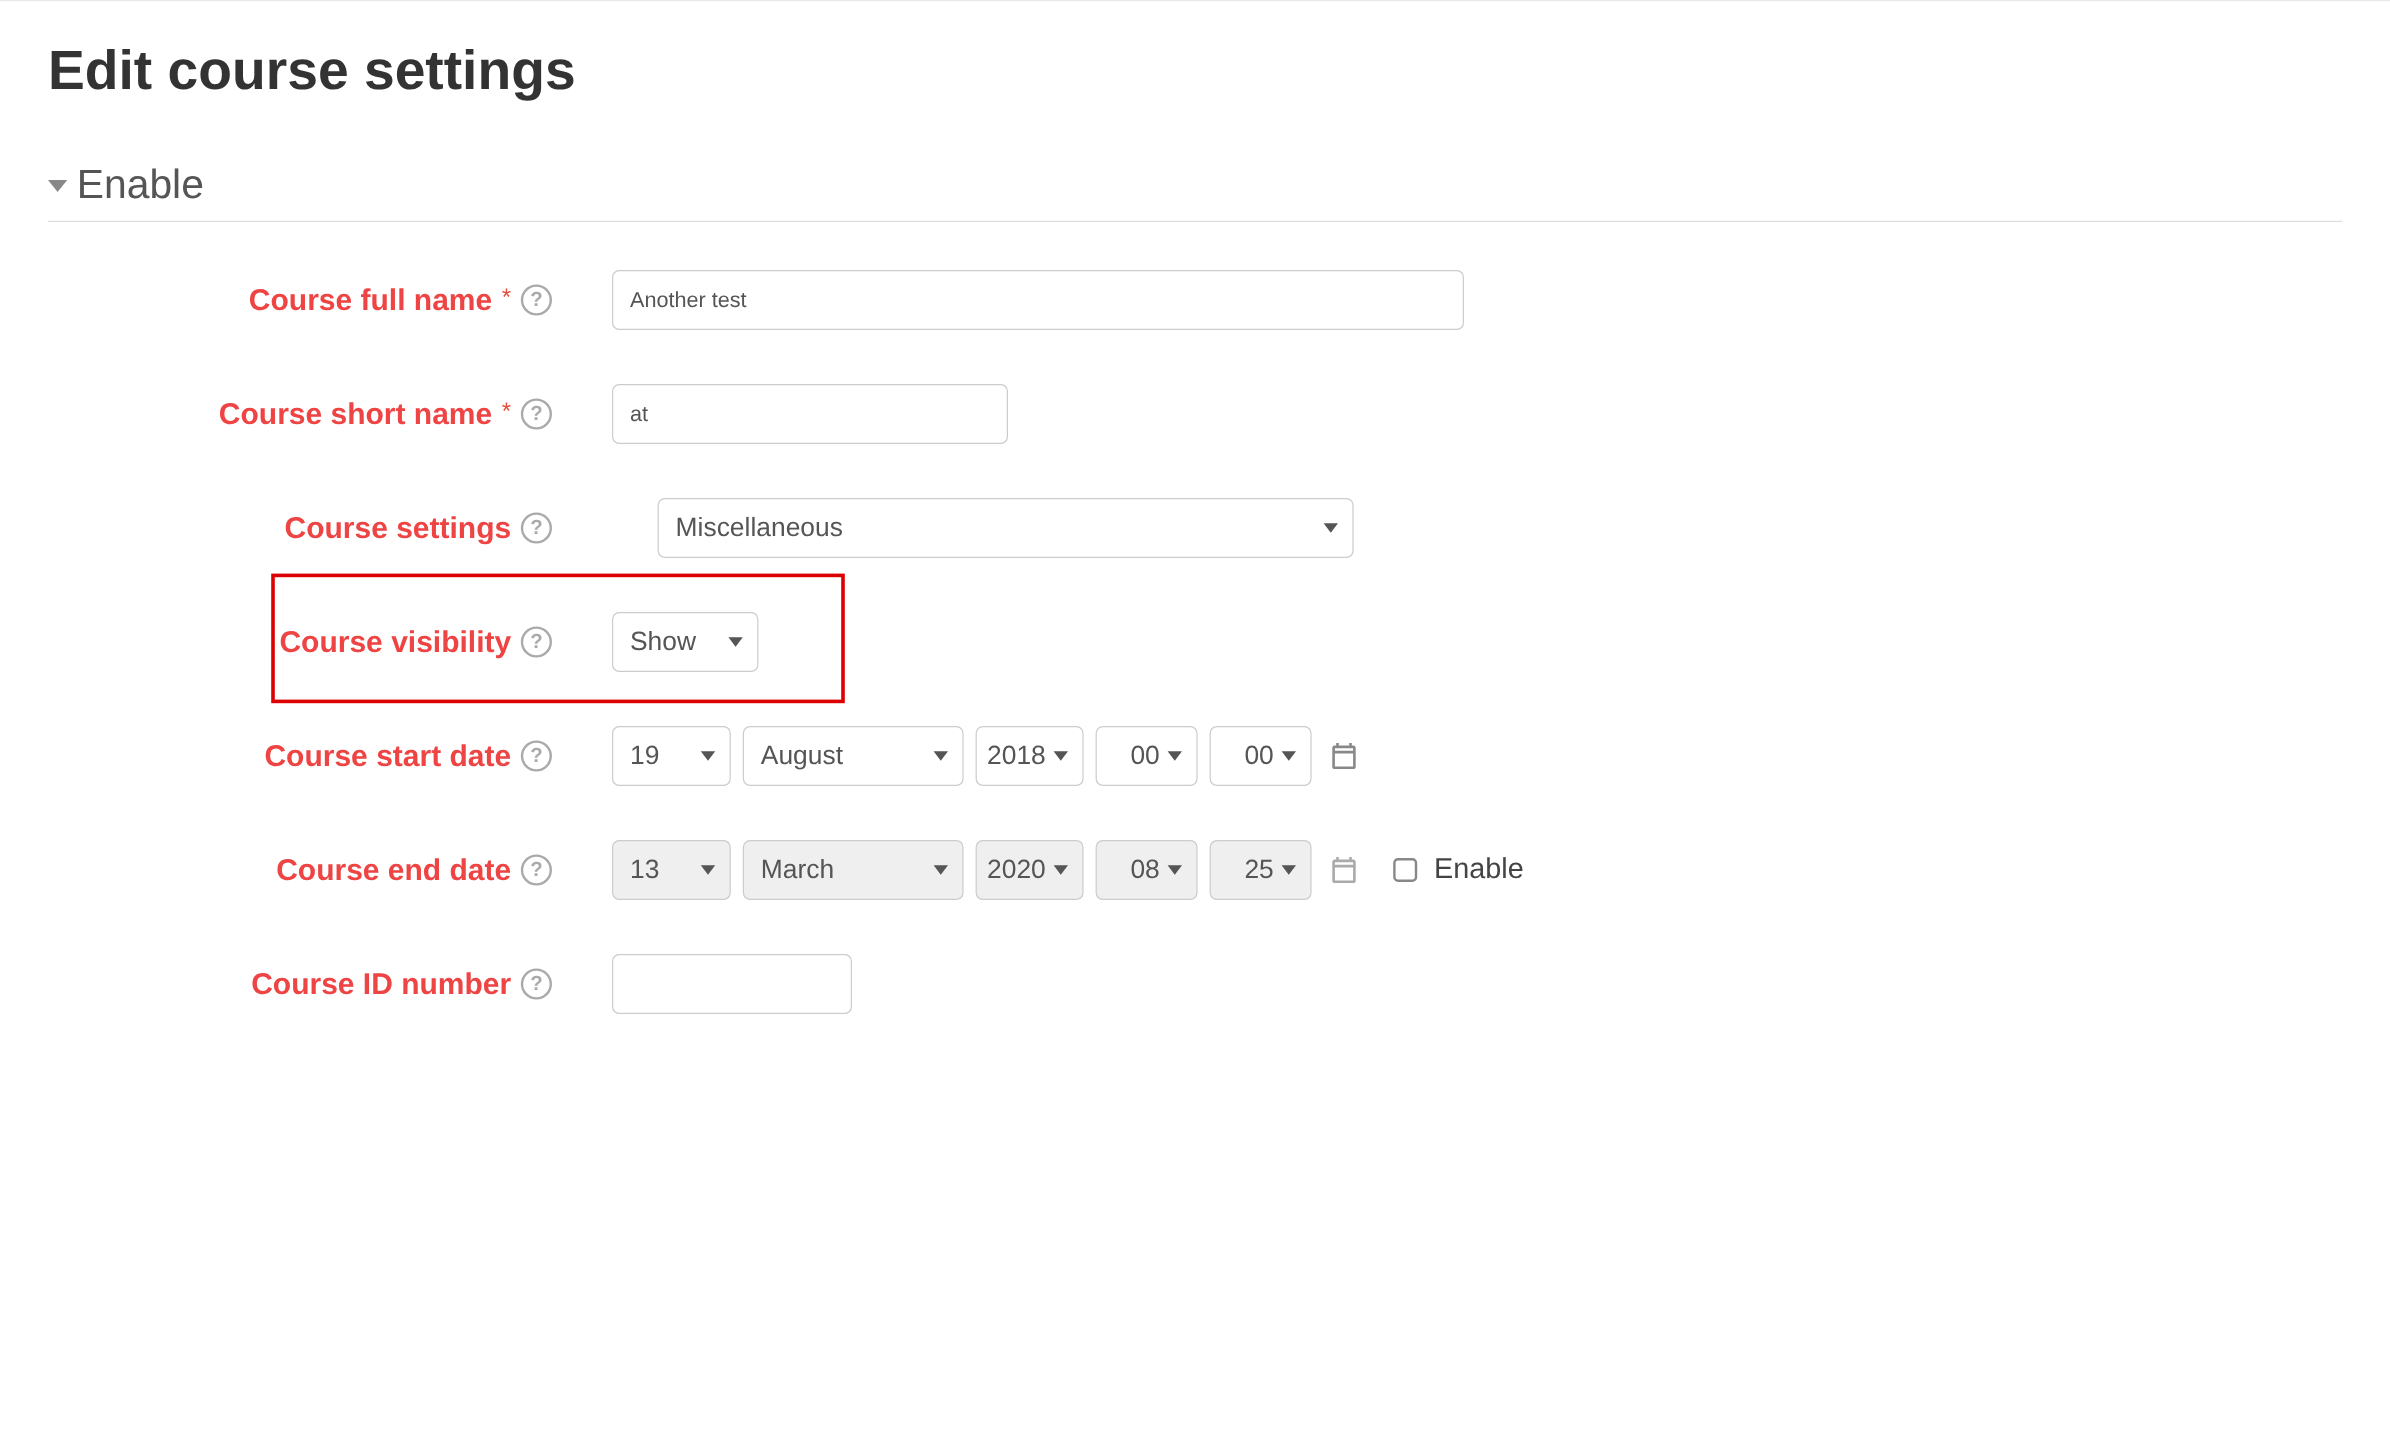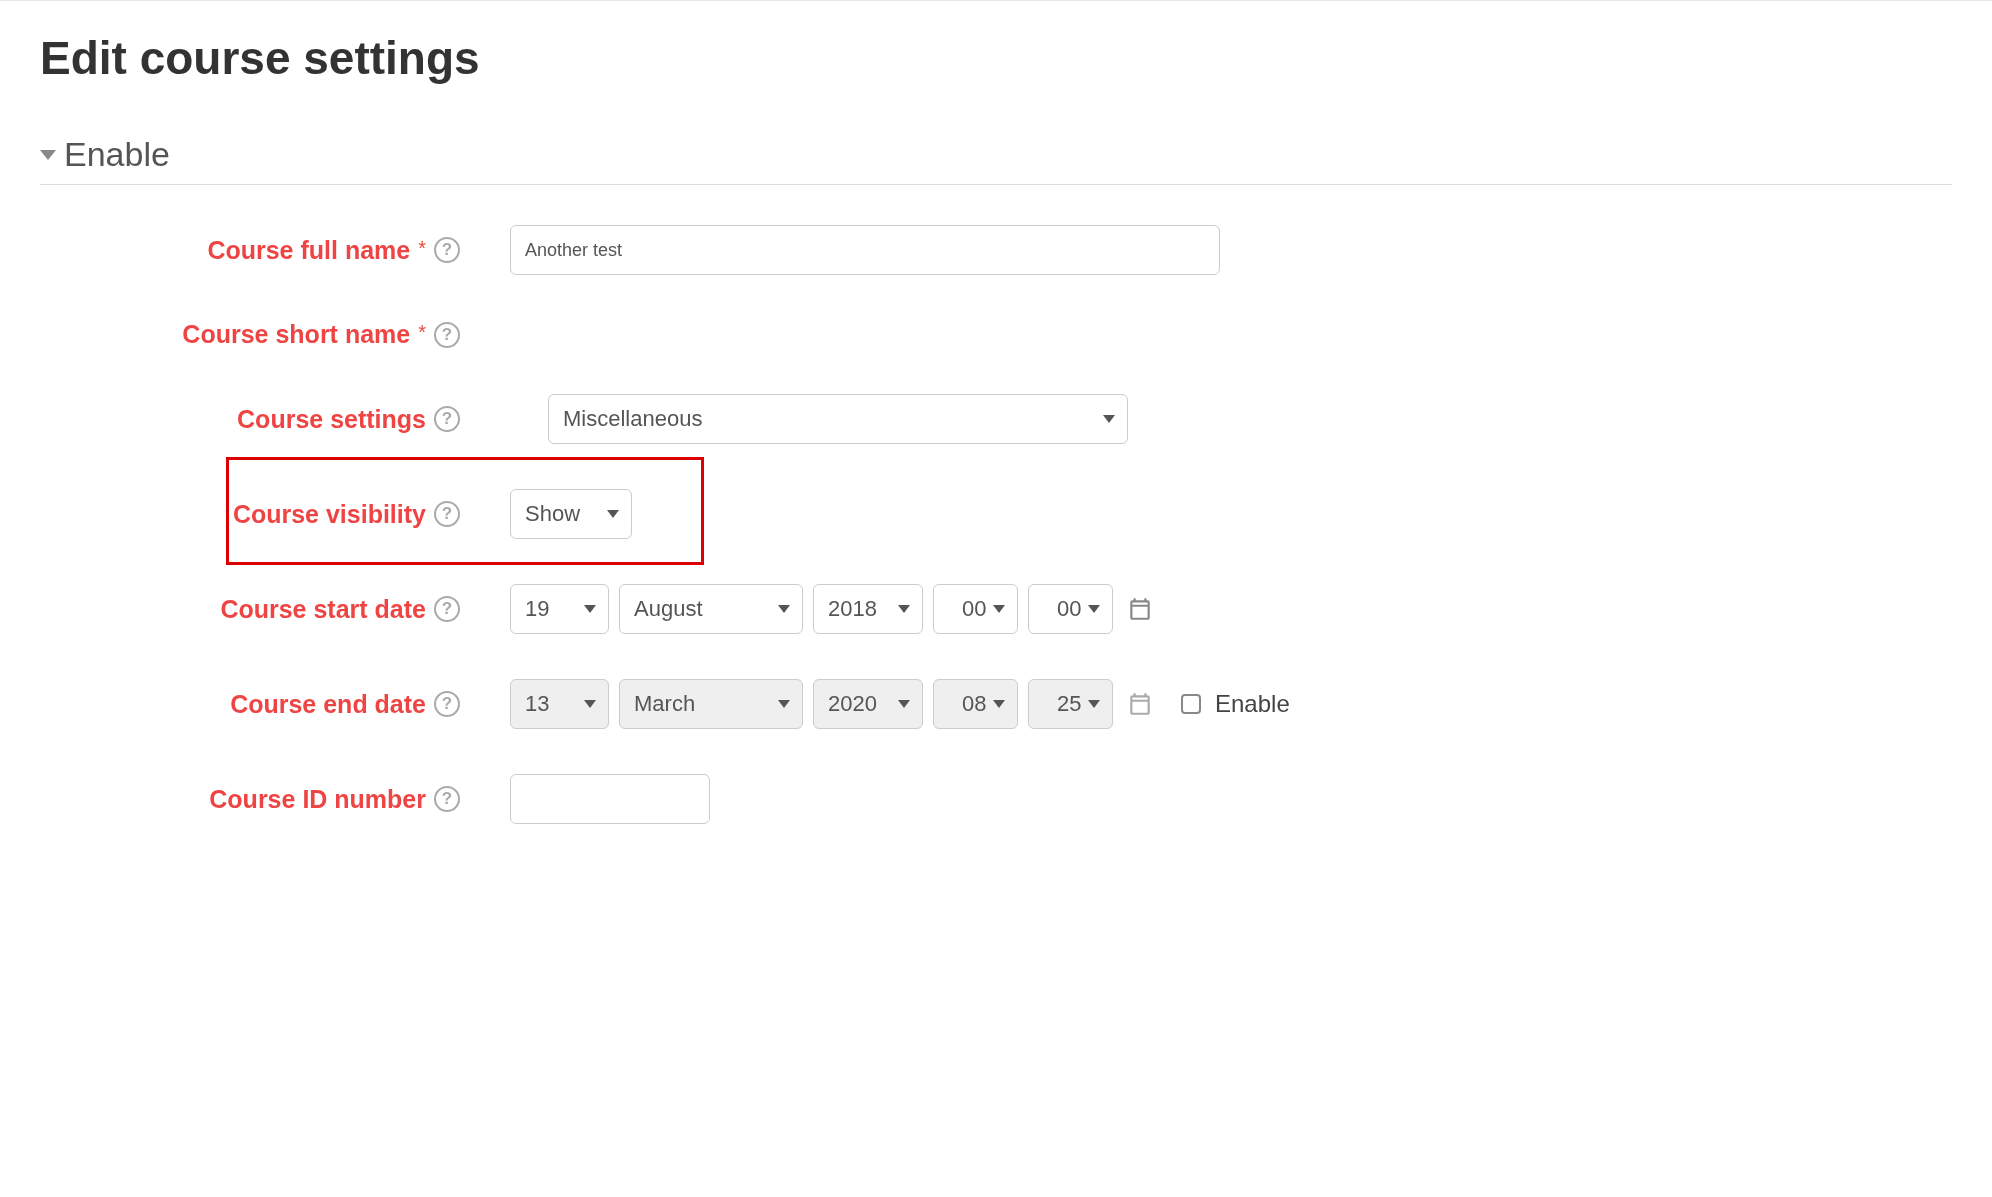--- a/index.html
+++ b/index.html
@@ -124,21 +124,21 @@
     width: 0; height: 0;
     border-left: 6px solid transparent;
     border-right: 6px solid transparent;
     border-top: 8px solid #555;
   }
 
   .sel.cat   { width: 580px; margin-left: 38px; }
   .sel.show  { width: 122px; }
   .sel.day   { width: 99px; }
   .sel.month { width: 184px; }
-  .sel.year  { width: 110px; }
+  .sel.year  { width: 90px; justify-content: center; }
   .sel.hm    { width: 85px; padding-left: 28px; }
 
   .cal-icon {
     color: #888;
     display: inline-flex;
     align-items: center;
     padding-left: 4px;
   }
   .cal-icon svg { display: block; }
 
@@ -191,20 +191,23 @@
     <div class="field-col">
       <input class="text-input wide" value="Another test" style="">
     </div>
   </div>
 
   <div class="form-row">
     <div class="label-col">
       <span class="lbl">Course short name</span>
       <span class="req">*</span>
       <span class="help-icon">?</span>
+    </div>
+    <div class="field-col">
+      <input class="text-input med" value="at" style="">
     </div>
   </div>
 
   <div class="form-row">
     <div class="label-col">
       <span class="lbl">Course settings</span>
       <span class="help-icon">?</span>
     </div>
     <div class="field-col">
       <div class="sel cat">

